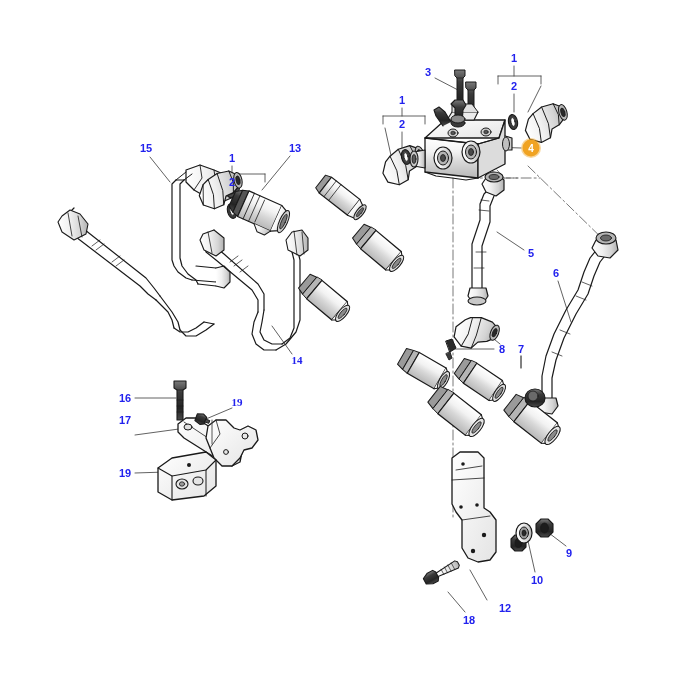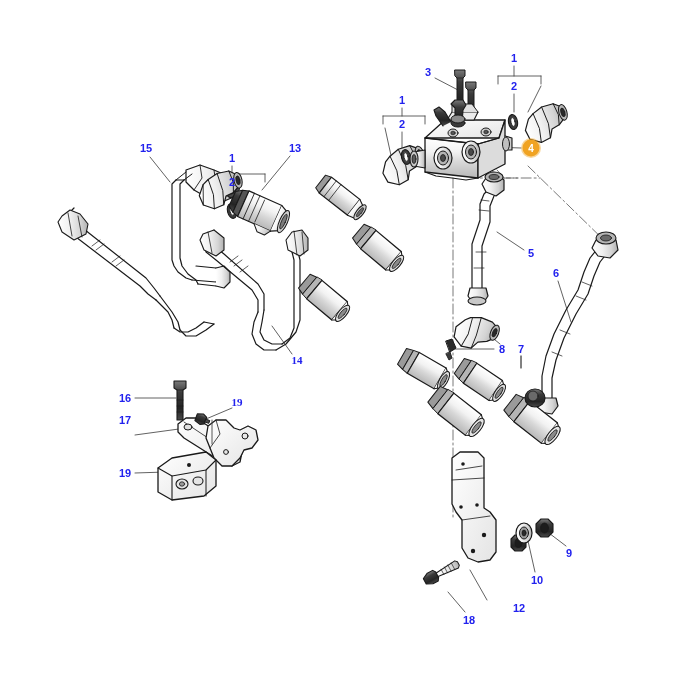--- a/index.html
+++ b/index.html
@@ -531,21 +531,21 @@
   <div class="callout-label" style="left:428px; top:72px;">3</div>
   <div class="callout-label" style="left:514px; top:58px;">1</div>
   <div class="callout-label" style="left:514px; top:86px;">2</div>
   <div class="callout-label" style="left:531px; top:253px;">5</div>
   <div class="callout-label" style="left:556px; top:273px;">6</div>
   <div class="callout-label" style="left:521px; top:349px;">7</div>
   <div class="callout-label" style="left:502px; top:349px;">8</div>
   <div class="callout-label" style="left:569px; top:553px;">9</div>
   <div class="callout-label" style="left:537px; top:580px;">10</div>
   <div class="callout-label" style="left:469px; top:620px;">18</div>
-  <div class="callout-label" style="left:519px; top:608px;">12</div>
+  <div class="callout-label" style="left:505px; top:608px;">12</div>
   <div class="callout-label" style="left:125px; top:398px;">16</div>
   <div class="callout-label" style="left:125px; top:420px;">17</div>
   <div class="callout-label" style="left:125px; top:473px;">19</div>
   <div class="callout-label" style="left:237px; top:402px;font-family:Liberation Serif, serif;">19</div>
 
   <div class="hl-badge" style="left:531px; top:148px;">4</div>
 
 </div>
 
 </body></html>

